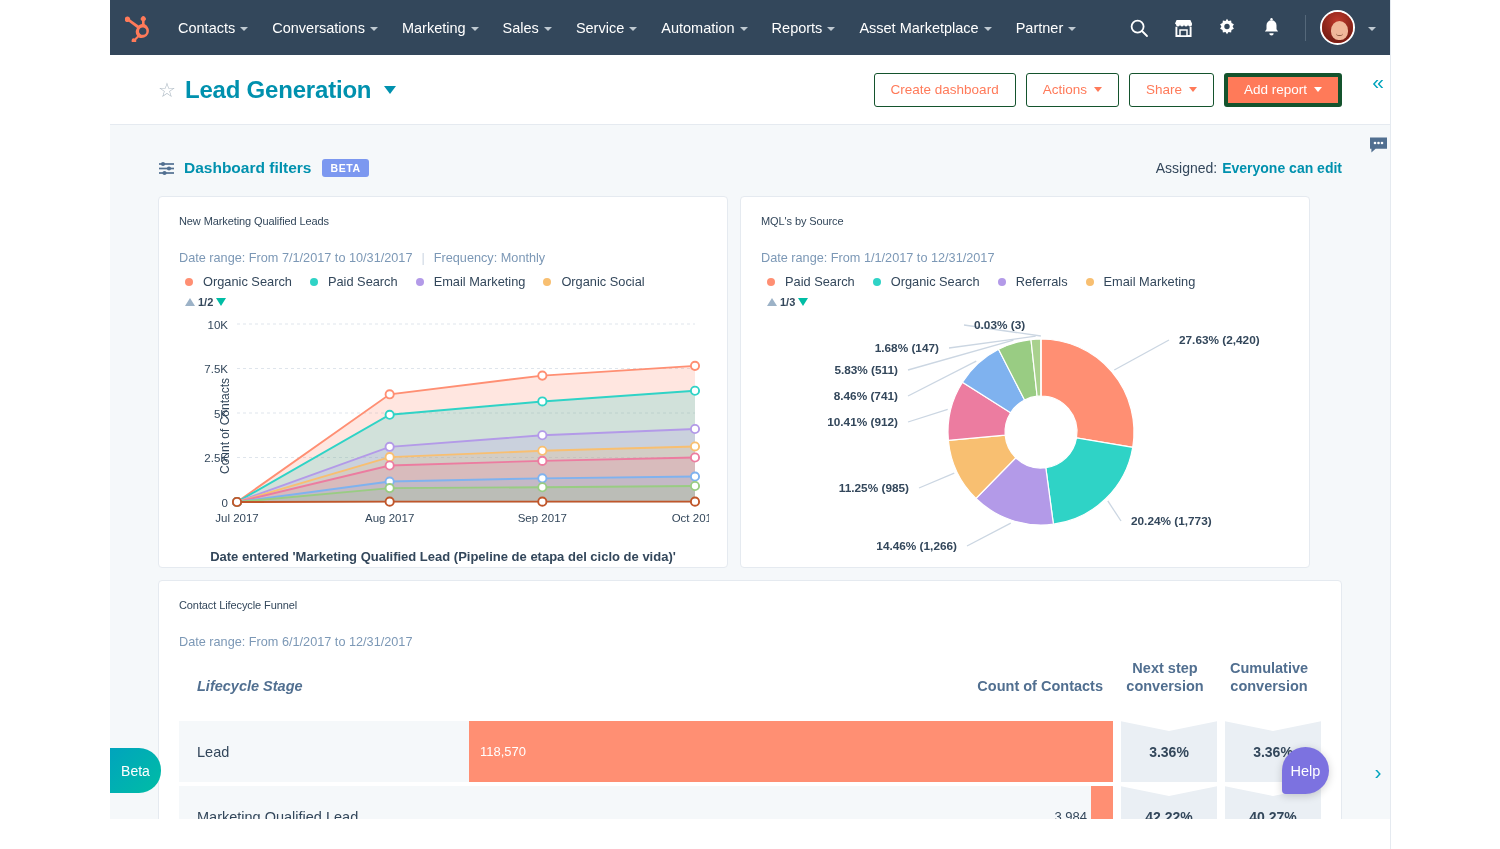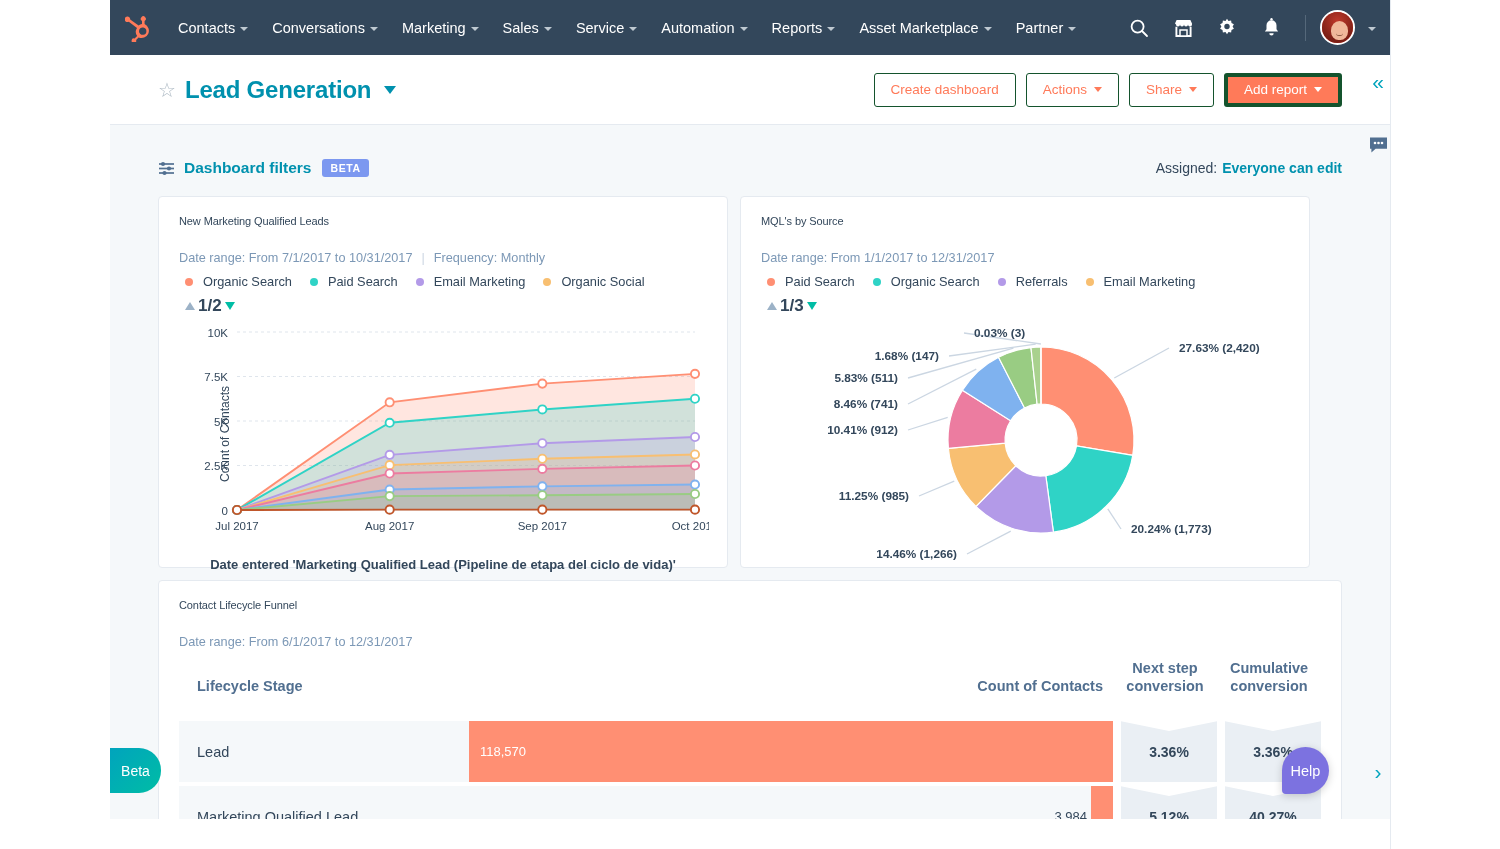--- a/index.html
+++ b/index.html
@@ -84,21 +84,21 @@
   .card {
     background:#fff; border:1px solid #e5eaf0; border-radius:4px; padding: 18px 20px 14px 20px;
     position:relative;
   }
   .card-title { font-size:11px; font-weight:normal; color:#33475b; letter-spacing:-0.1px; }
   .card-sub { font-size:12.7px; color:#7c98b6; margin-top:24px; display:flex; align-items:center; gap:9px;}
   .sub-sep { color:#cbd6e2; }
   .legend { display:flex; align-items:center; gap:18px; margin-top:9px; padding-left:6px; flex-wrap:wrap; }
   .legend-item { display:flex; align-items:center; gap:10px; font-size:12.8px; color:#33475b; cursor:pointer; }
   .legend-dot { width:8px; height:8px; border-radius:50%; }
-  .pager { display:flex; align-items:center; gap:3px; margin-top:7px; padding-left:6px; font-size:17px; color:#33475b; font-weight:bold;}
+  .pager { display:flex; align-items:center; gap:3px; margin-top:7px; padding-left:6px; font-size:11px; color:#33475b; font-weight:bold;}
   .tri-up { width:0;height:0;border-left:5.5px solid transparent;border-right:5.5px solid transparent;border-bottom:8px solid #9cb2c7; cursor:pointer;}
   .tri-down { width:0;height:0;border-left:5.5px solid transparent;border-right:5.5px solid transparent;border-top:8px solid #00bda5; cursor:pointer;}
 
   
   .linechart-wrap { position:relative; width:530px; height:232px; margin-top:2px; }
   .y-axis-title {
     position:absolute; left:-2px; top:50%; transform: translateY(-50%) rotate(-90deg);
     transform-origin: center; font-size:12px; color:#33475b; white-space:nowrap;
   }
   .x-axis-label {
@@ -454,21 +454,21 @@
     </div>
 
     <div class="card funnel-card" style="height:280px;">
       <div class="card-title">Contact Lifecycle Funnel</div>
       <div class="card-sub">
         <span>Date range: From 6/1/2017 to 12/31/2017</span>
       </div>
 
       <div class="funnel-head" style="margin-top:10px;">
         <div style="width:290px; padding-left:18px;" class="funnel-colhead">
-          <span style="display:block; text-align:left;">Lifecycle Stage</span>
+          <span style="display:block; text-align:left;font-style:italic;">Lifecycle Stage</span>
         </div>
         <div style="flex:1; text-align:right; padding-right:6px;" class="funnel-colhead">Count of Contacts</div>
         <div style="width:96px; margin-left:8px;" class="funnel-colhead">Next step conversion</div>
         <div style="width:96px; margin-left:8px;" class="funnel-colhead">Cumulative conversion</div>
       </div>
 
       <div class="funnel-row" style="margin-top:26px;">
         <div class="funnel-stage">Lead</div>
         <div class="funnel-track">
           <div class="funnel-bar" style="left: auto; right: 0px; width: 644px;">
@@ -486,21 +486,21 @@
       </div>
 
       <div class="funnel-row" style="margin-top:4px;">
         <div class="funnel-stage">Marketing Qualified Lead</div>
         <div class="funnel-track">
           <div class="funnel-bar" style="left: auto; right: 0px; width: 22px;"></div>
           <span class="funnel-bar-label-out" style="right:26px;">3,984</span>
         </div>
         <div class="chev-cell">
           <div class="chev-bg"></div>
-          <span class="chev-val">5.12%</span>
+          <span class="chev-val">42.22%</span>
         </div>
         <div class="chev-cell">
           <div class="chev-bg"></div>
           <span class="chev-val">40.27%</span>
         </div>
       </div>
     </div>
   </div>
 
   <div class="beta-tab">Beta</div>

